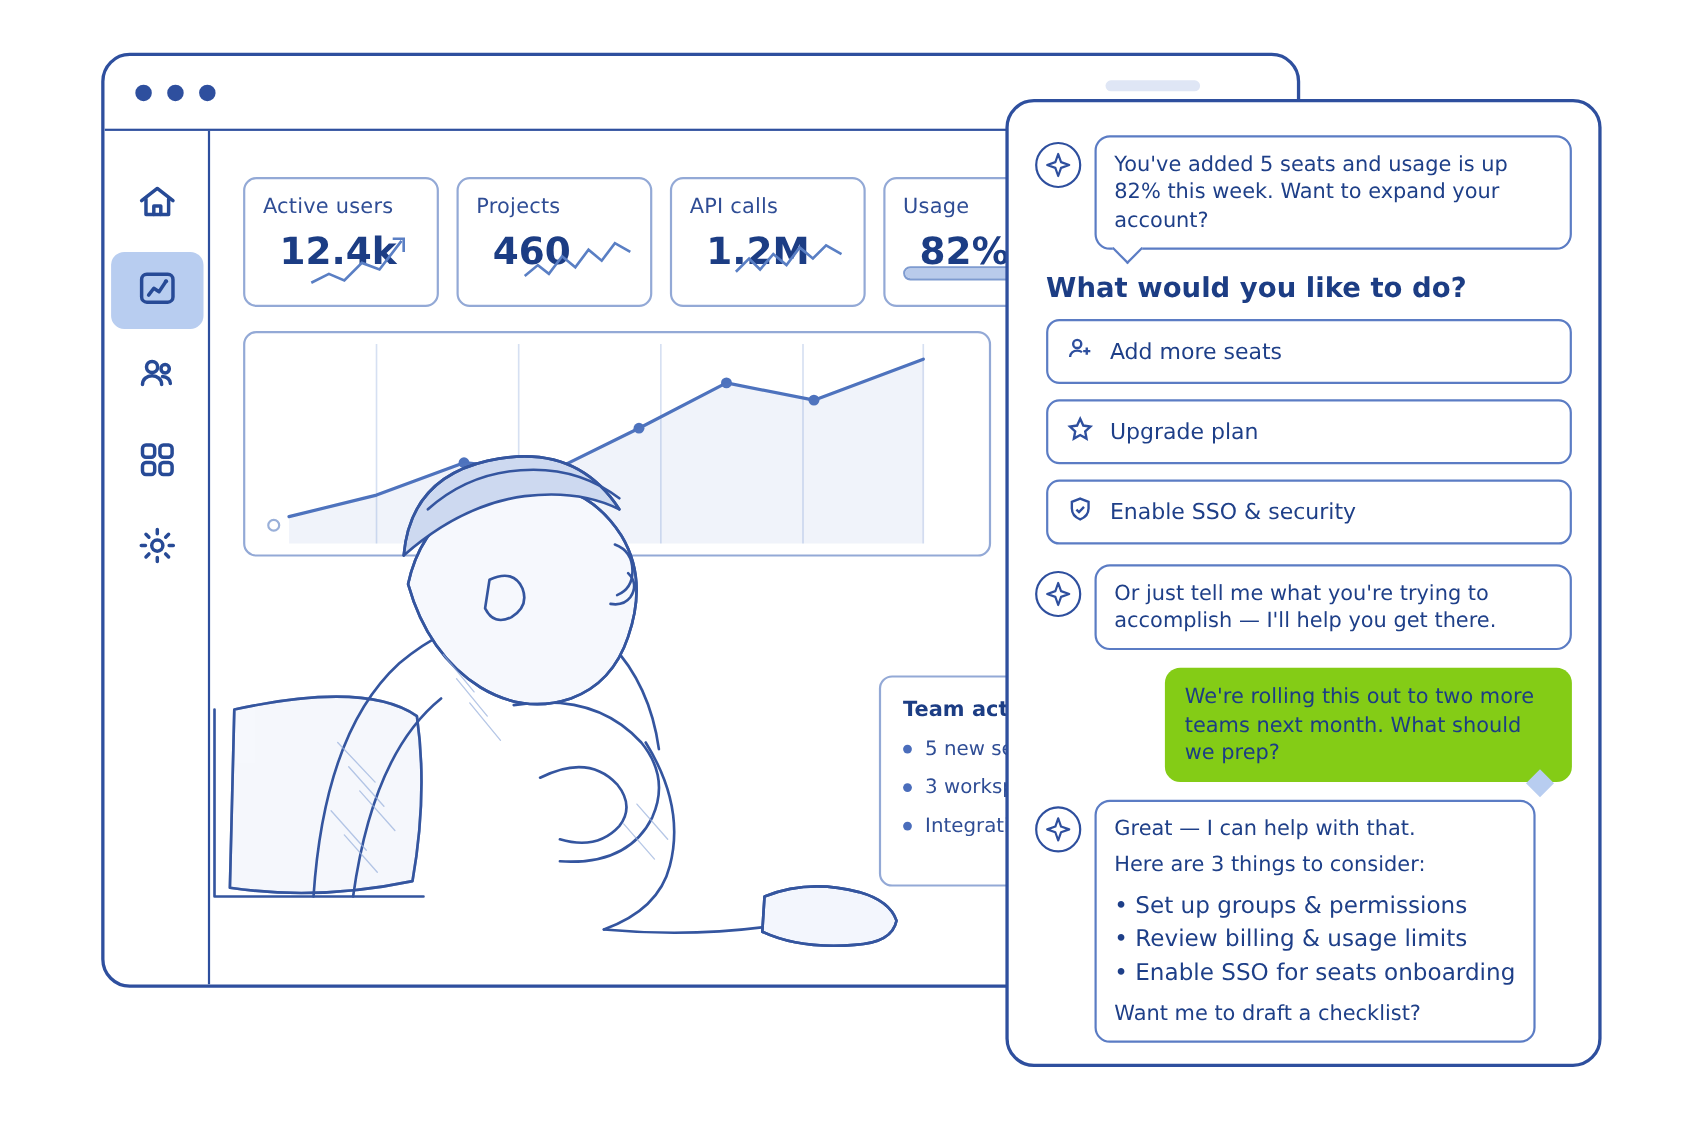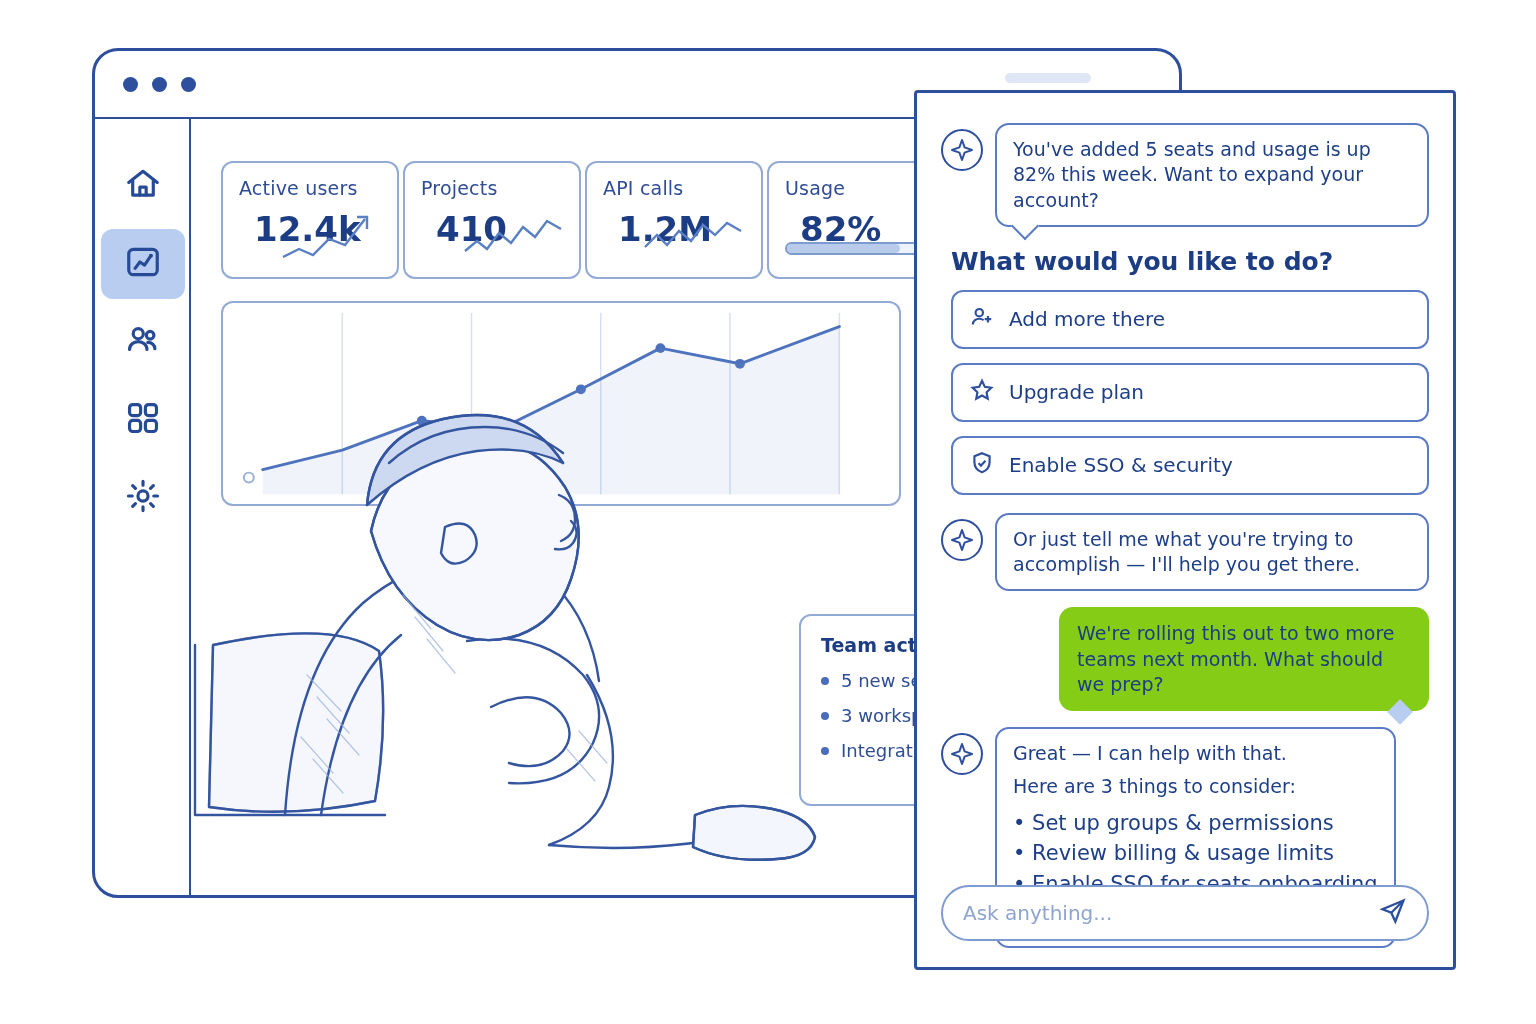--- a/index.html
+++ b/index.html
@@ -107,21 +107,21 @@
     left: 96px;
     top: 68px;
     right: 0;
     bottom: 0;
     padding: 42px 30px 0 30px;
     box-sizing: border-box;
   }
 
   .stat-row {
     display: flex;
-    gap: 4px;
+    gap: 16px;
   }
   .stat-card {
     width: 178px;
     height: 118px;
     border: 2px solid #93a9d6;
     border-radius: 12px;
     box-sizing: border-box;
     padding: 14px 16px;
     position: relative;
     background: #fff;
@@ -220,21 +220,21 @@
   }
 
   
   .chat-window {
     position: absolute;
     left: 914px;
     top: 90px;
     width: 542px;
     height: 880px;
     border: 3px solid #2e4f9e;
-    border-radius: 4px;
+    border-radius: 26px;
     background: #ffffff;
     box-sizing: border-box;
     padding: 30px 24px 0 24px;
     overflow: hidden;
   }
   .msg-row {
     display: flex;
     align-items: flex-start;
     gap: 12px;
     margin-bottom: 16px;
@@ -413,21 +413,21 @@
           <div class="spark">
             <svg viewBox="0 0 108 62">
                 <path d="M4 52 L20 44 L34 50 L50 34 L66 40 L86 14"></path>
                 <path d="M78 12 L88 12 L88 24"></path>
               </svg>
           </div>
         </div>
 
         <div class="stat-card">
           <div class="stat-label">Projects</div>
-          <div class="stat-value">410</div>
+          <div class="stat-value">460</div>
           <div class="spark">
             <svg viewBox="0 0 108 62">
                 <path d="M4 46 L16 36 L26 44 L38 28 L50 38 L62 22 L74 32 L86 16 L100 24"></path>
               </svg>
           </div>
         </div>
 
         <div class="stat-card">
           <div class="stat-label">API calls</div>
           <div class="stat-value">1.2M</div>
@@ -544,21 +544,21 @@
     <div class="prompt-q">What would you like to do?</div>
 
     <div class="action">
       <span>
         <svg viewBox="0 0 24 24">
             <circle cx="9.5" cy="8" r="3.4"></circle>
             <path d="M3.5 19c0-3.2 2.7-5.4 6-5.4 1.5 0 2.9.5 4 1.3"></path>
             <path d="M17.5 11v6M14.5 14h6"></path>
           </svg>
       </span>
-      <span>Add more there</span>
+      <span>Add more seats</span>
     </div>
     <div class="action">
       <span>
         <svg viewBox="0 0 24 24">
             <path d="M12 3.5l2.6 5.6 6 .8-4.4 4.2 1.1 6-5.3-3-5.3 3 1.1-6L3.4 9.9l6-.8z"></path>
           </svg>
       </span>
       <span>Upgrade plan</span>
     </div>
     <div class="action">
@@ -595,25 +595,16 @@
         <p>Here are 3 things to consider:</p>
         <ul class="final-list">
           <li>Set up groups &amp; permissions</li>
           <li>Review billing &amp; usage limits</li>
           <li>Enable SSO for seats onboarding</li>
         </ul>
         <p style="margin-top:10px">Want me to draft a checklist?</p>
       </div>
     </div>
 
-    <div class="composer">
-      <span class="ph">Ask anything...</span>
-      <span>
-        <svg viewBox="0 0 24 24">
-            <path d="M21 3L3 10.5l7.5 3L14 21z"></path>
-            <path d="M10.5 13.5L21 3"></path>
-          </svg>
-      </span>
-    </div>
 
   </div>
 
 </div>
 
 </body></html>

